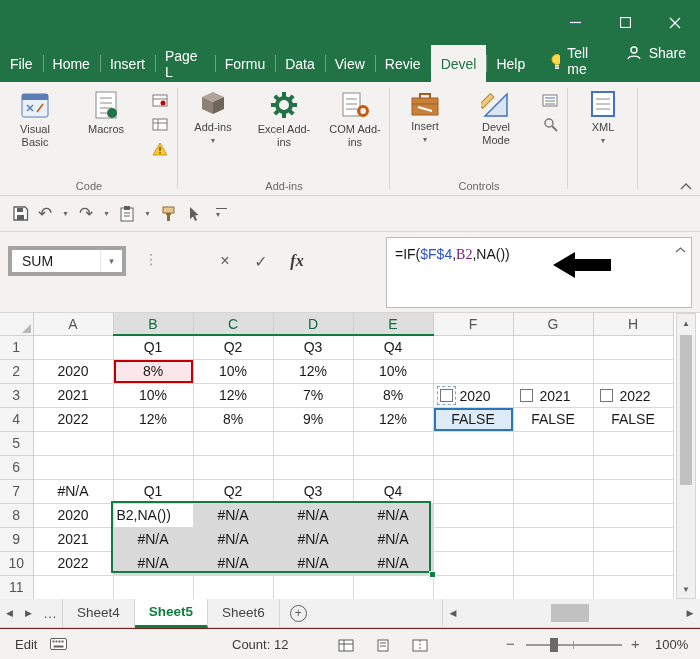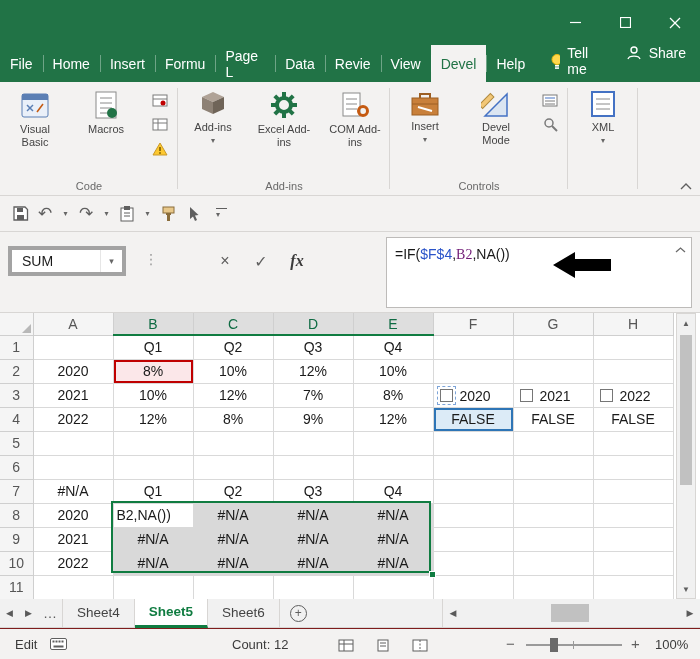--- a/index.html
+++ b/index.html
@@ -133,25 +133,25 @@
           <line x1="11" y1="1" x2="1" y2="11" stroke="#fff" stroke-width="1.3"></line>
         </svg>
     </div>
   </div>
 </div>
 
 <div class="tabrow">
   <div class="tab">File</div>
   <div class="tab">Home</div>
   <div class="tab">Insert</div>
+  <div class="tab">Page L</div>
   <div class="tab">Formu</div>
-  <div class="tab">Page L</div>
   <div class="tab">Data</div>
+  <div class="tab">View</div>
   <div class="tab">Revie</div>
-  <div class="tab">View</div>
   <div class="tab active">Devel</div>
   <div class="tab">Help</div>
   <div class="tr-right">
     <div class="tellme">
       <svg width="16" height="17">
           <circle cx="8" cy="6.5" r="5" fill="#ffd84d" stroke="#e8b90f"></circle>
           <rect x="6" y="12" width="4" height="1.6" fill="#fff"></rect>
           <rect x="6" y="14.3" width="4" height="1.6" fill="#fff"></rect>
         </svg>
       <span>Tell me</span>

